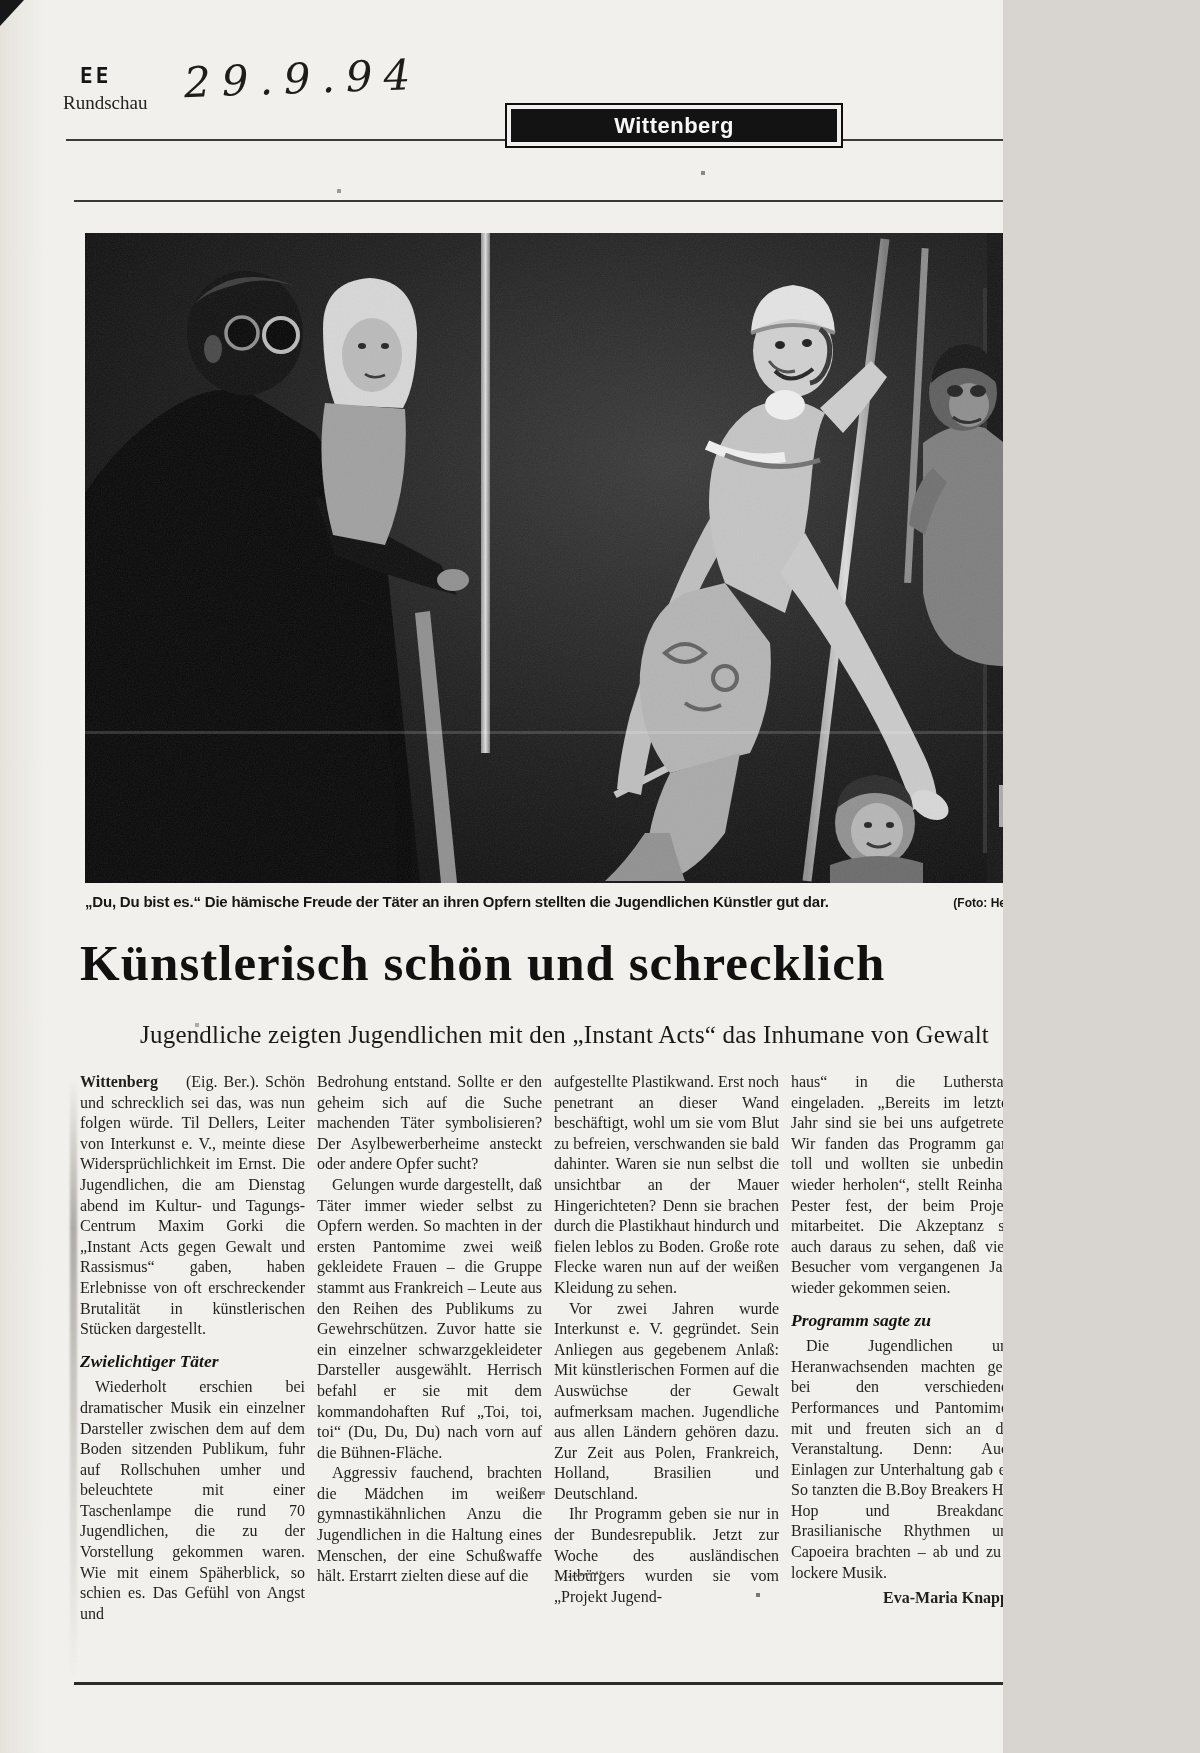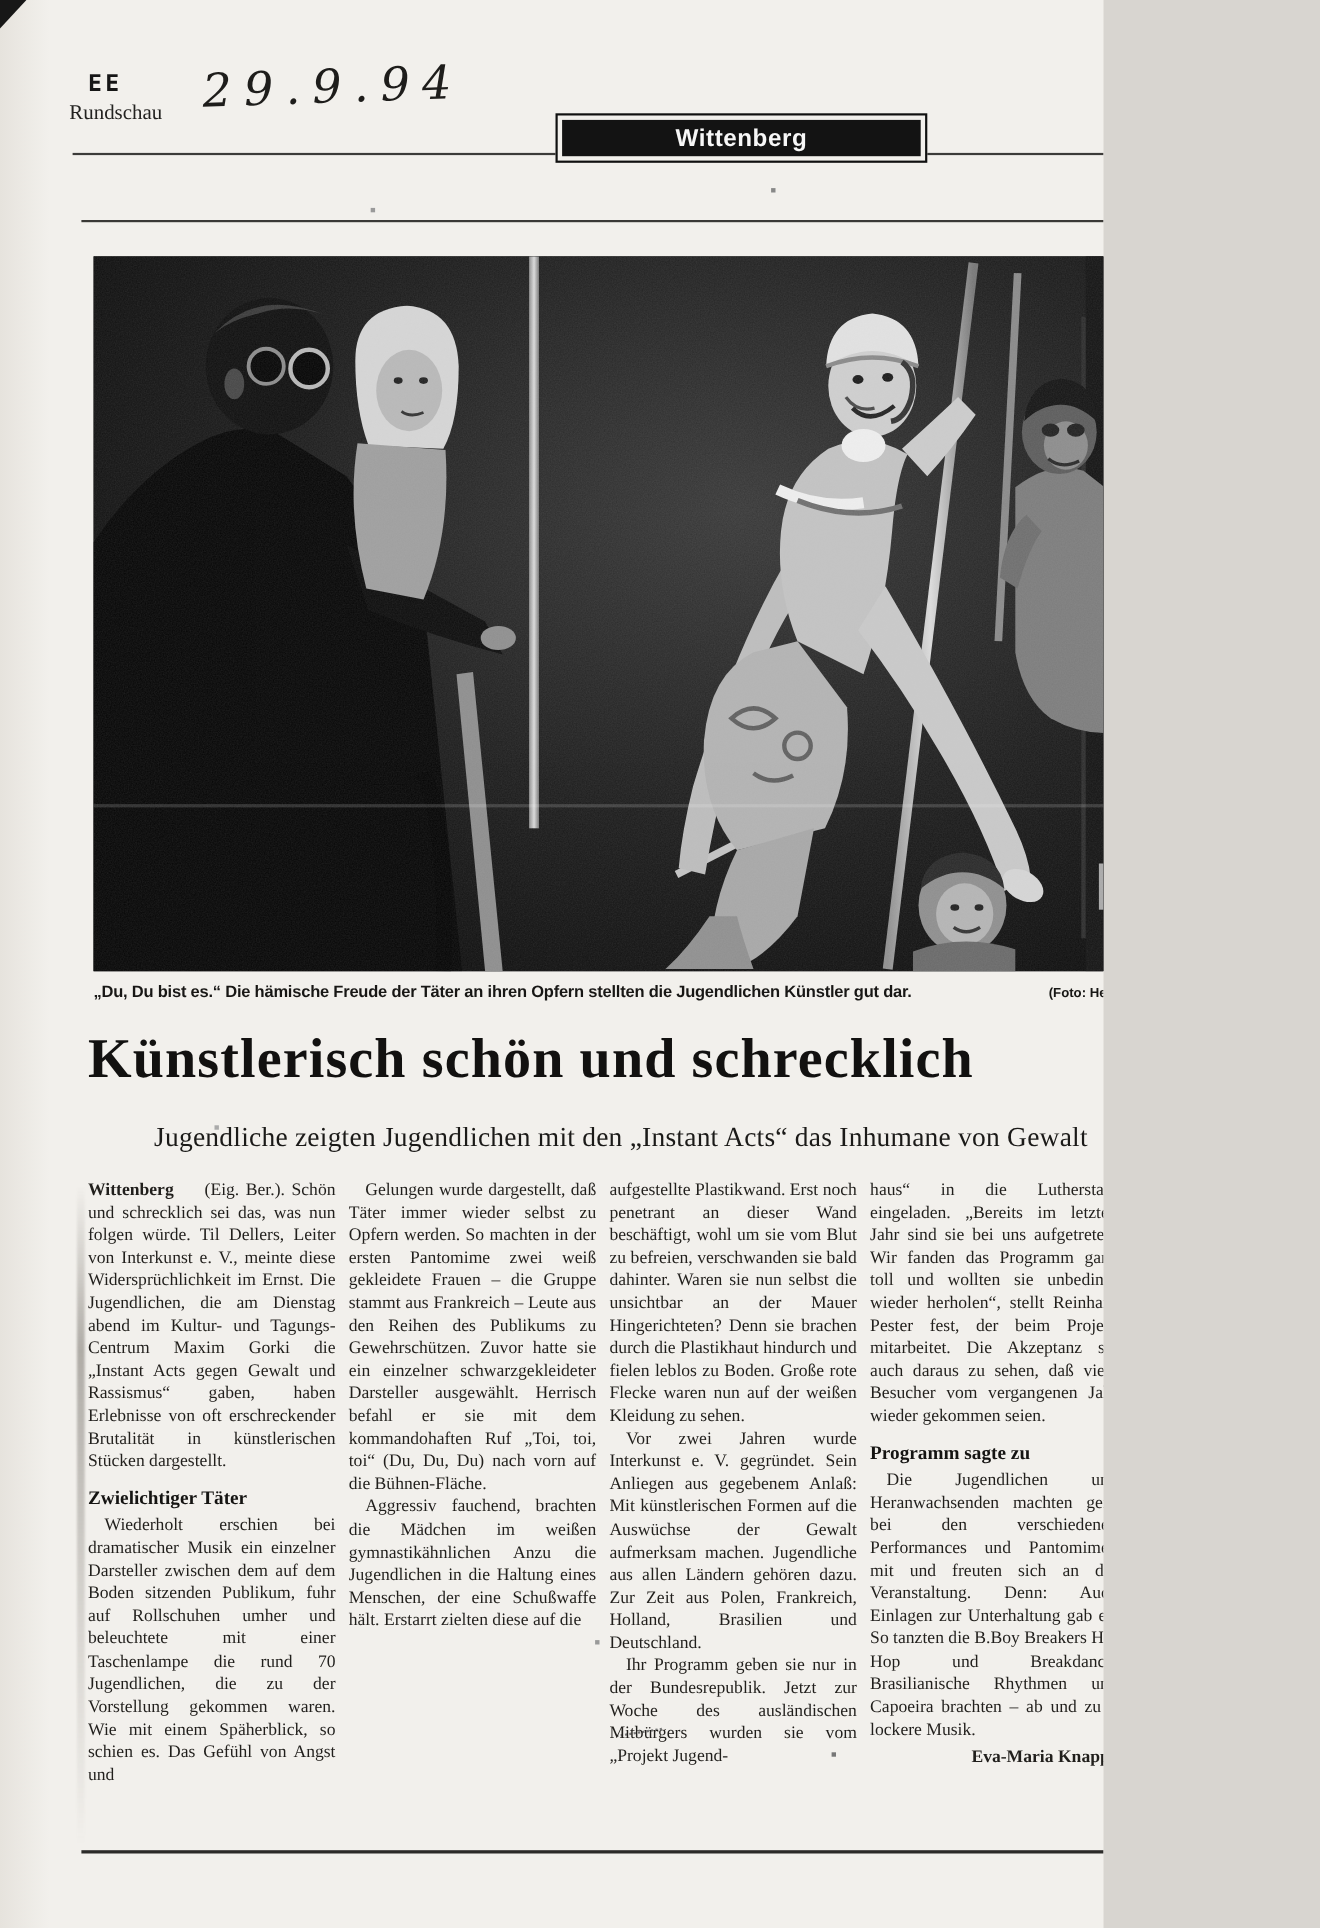--- a/index.html
+++ b/index.html
@@ -34,38 +34,38 @@
   .banner-inner{background:#131313;color:#f7f7f7;text-align:center;
     font-family:"Liberation Sans",sans-serif;font-weight:bold;font-size:22px;line-height:33px;letter-spacing:.5px;}
   
   .frame-top{position:absolute;left:74px;top:200px;width:1082px;height:2px;background:#3a3936;}
   .frame-right{position:absolute;left:1154px;top:200px;width:2px;height:1484px;background:#3a3936;}
   .bottom-rule{position:absolute;left:74px;top:1682px;width:1082px;height:3px;background:#2c2b29;}
   
   .photo{position:absolute;left:85px;top:233px;width:945px;height:650px;margin:0;background:#101010;}
   .photo svg{display:block;width:100%;height:100%;}
   .caption{position:absolute;left:85px;top:893px;width:945px;display:flex;
-    justify-content:space-between;align-items:center;
+    justify-content:space-between;align-items:flex-end;
     font-family:"Liberation Sans",sans-serif;font-weight:bold;color:#181715;}
   .cap-text{font-size:15px;letter-spacing:-0.2px;}
   .cap-credit{font-size:12px;white-space:nowrap;margin-left:14px;}
   
   .headline{position:absolute;left:80px;top:934px;width:965px;margin:0;
     font-family:"Liberation Serif",serif;font-weight:bold;font-size:51px;
     letter-spacing:1px;color:#121110;white-space:nowrap;}
   .subhead{position:absolute;left:82px;top:1021px;width:965px;margin:0;
     font-family:"Liberation Serif",serif;font-weight:normal;font-size:25px;
     letter-spacing:.2px;color:#1b1a18;white-space:nowrap;text-align:center;}
   
   .columns{position:absolute;left:80px;top:1072px;width:950px;height:606px;
     display:flex;gap:12px;overflow:hidden;}
   .col{width:225px;flex:0 0 225px;font-size:16px;line-height:20.6px;}
   .col-para{margin:0;text-align:justify;}
   .col-para.indent{text-indent:15px;}
-  .col-subhead{margin:11px 0 6px 0;font-size:17.5px;font-weight:bold;color:#151412;}
+  .col-subhead{margin:11px 0 6px 0;font-size:17.5px;font-weight:bold;color:#151412;font-style:italic;}
   .dateline{font-weight:bold;margin-right:28px;}
   .dateline-note{}
   .byline{margin:5px 0 0 0;text-align:right;font-weight:bold;}
 </style>
 </head>
 <body>
 
 <div class="page">
 
   <div class="corner-mark"></div>
@@ -203,20 +203,21 @@
   <h1 class="headline">Künstlerisch schön und schrecklich</h1>
   <h2 class="subhead">Jugendliche zeigten Jugendlichen mit den „Instant Acts“ das Inhumane von Gewalt</h2>
 
   <div class="columns">
     <div class="col">
         <p class="col-para"><strong class="dateline">Wittenberg</strong><span class="dateline-note">(Eig. Ber.).</span> Schön und schrecklich sei das, was nun folgen würde. Til Dellers, Leiter von Interkunst e. V., meinte diese Widersprüchlichkeit im Ernst. Die Jugendlichen, die am Dienstag abend im Kultur- und Tagungs-Centrum Maxim Gorki die „Instant Acts gegen Gewalt und Rassismus“ gaben, haben Erlebnisse von oft erschreckender Brutalität in künstlerischen Stücken dargestellt.</p>
         <h3 class="col-subhead">Zwielichtiger Täter</h3>
         <p class="col-para indent">Wiederholt erschien bei dramatischer Musik ein einzelner Darsteller zwischen dem auf dem Boden sitzenden Publikum, fuhr auf Rollschuhen umher und beleuchtete mit einer Taschenlampe die rund 70 Jugendlichen, die zu der Vorstellung gekommen waren. Wie mit einem Späherblick, so schien es. Das Gefühl von Angst und</p>
       </div>
     <div class="col">
+        <p class="col-para">Bedrohung entstand. Sollte er den geheim sich auf die Suche machenden Täter symbolisieren? Der Asylbewerberheime ansteckt oder andere Opfer sucht?</p>
         <p class="col-para indent">Gelungen wurde dargestellt, daß Täter immer wieder selbst zu Opfern werden. So machten in der ersten Pantomime zwei weiß gekleidete Frauen – die Gruppe stammt aus Frankreich – Leute aus den Reihen des Publikums zu Gewehrschützen. Zuvor hatte sie ein einzelner schwarzgekleideter Darsteller ausgewählt. Herrisch befahl er sie mit dem kommandohaften Ruf „Toi, toi, toi“ (Du, Du, Du) nach vorn auf die Bühnen-Fläche.</p>
         <p class="col-para indent">Aggressiv fauchend, brachten die Mädchen im weißen gymnastikähnlichen Anzu die Jugendlichen in die Haltung eines Menschen, der eine Schußwaffe hält. Erstarrt zielten diese auf die</p>
       </div>
     <div class="col">
         <p class="col-para">aufgestellte Plastikwand. Erst noch penetrant an dieser Wand beschäftigt, wohl um sie vom Blut zu befreien, verschwanden sie bald dahinter. Waren sie nun selbst die unsichtbar an der Mauer Hingerichteten? Denn sie brachen durch die Plastikhaut hindurch und fielen leblos zu Boden. Große rote Flecke waren nun auf der weißen Kleidung zu sehen.</p>
         <p class="col-para indent">Vor zwei Jahren wurde Interkunst e. V. gegründet. Sein Anliegen aus gegebenem Anlaß: Mit künstlerischen Formen auf die Auswüchse der Gewalt aufmerksam machen. Jugendliche aus allen Ländern gehören dazu. Zur Zeit aus Polen, Frankreich, Holland, Brasilien und Deutschland.</p>
         <p class="col-para indent">Ihr Programm geben sie nur in der Bundesrepublik. Jetzt zur Woche des ausländischen Mitbürgers wurden sie vom „Projekt Jugend-</p>
       </div>
     <div class="col">
         <p class="col-para">haus“ in die Lutherstadt eingeladen. „Bereits im letzten Jahr sind sie bei uns aufgetreten. Wir fanden das Programm ganz toll und wollten sie unbedingt wieder herholen“, stellt Reinhard Pester fest, der beim Projekt mitarbeitet. Die Akzeptanz sei auch daraus zu sehen, daß viele Besucher vom vergangenen Jahr wieder gekommen seien.</p>

